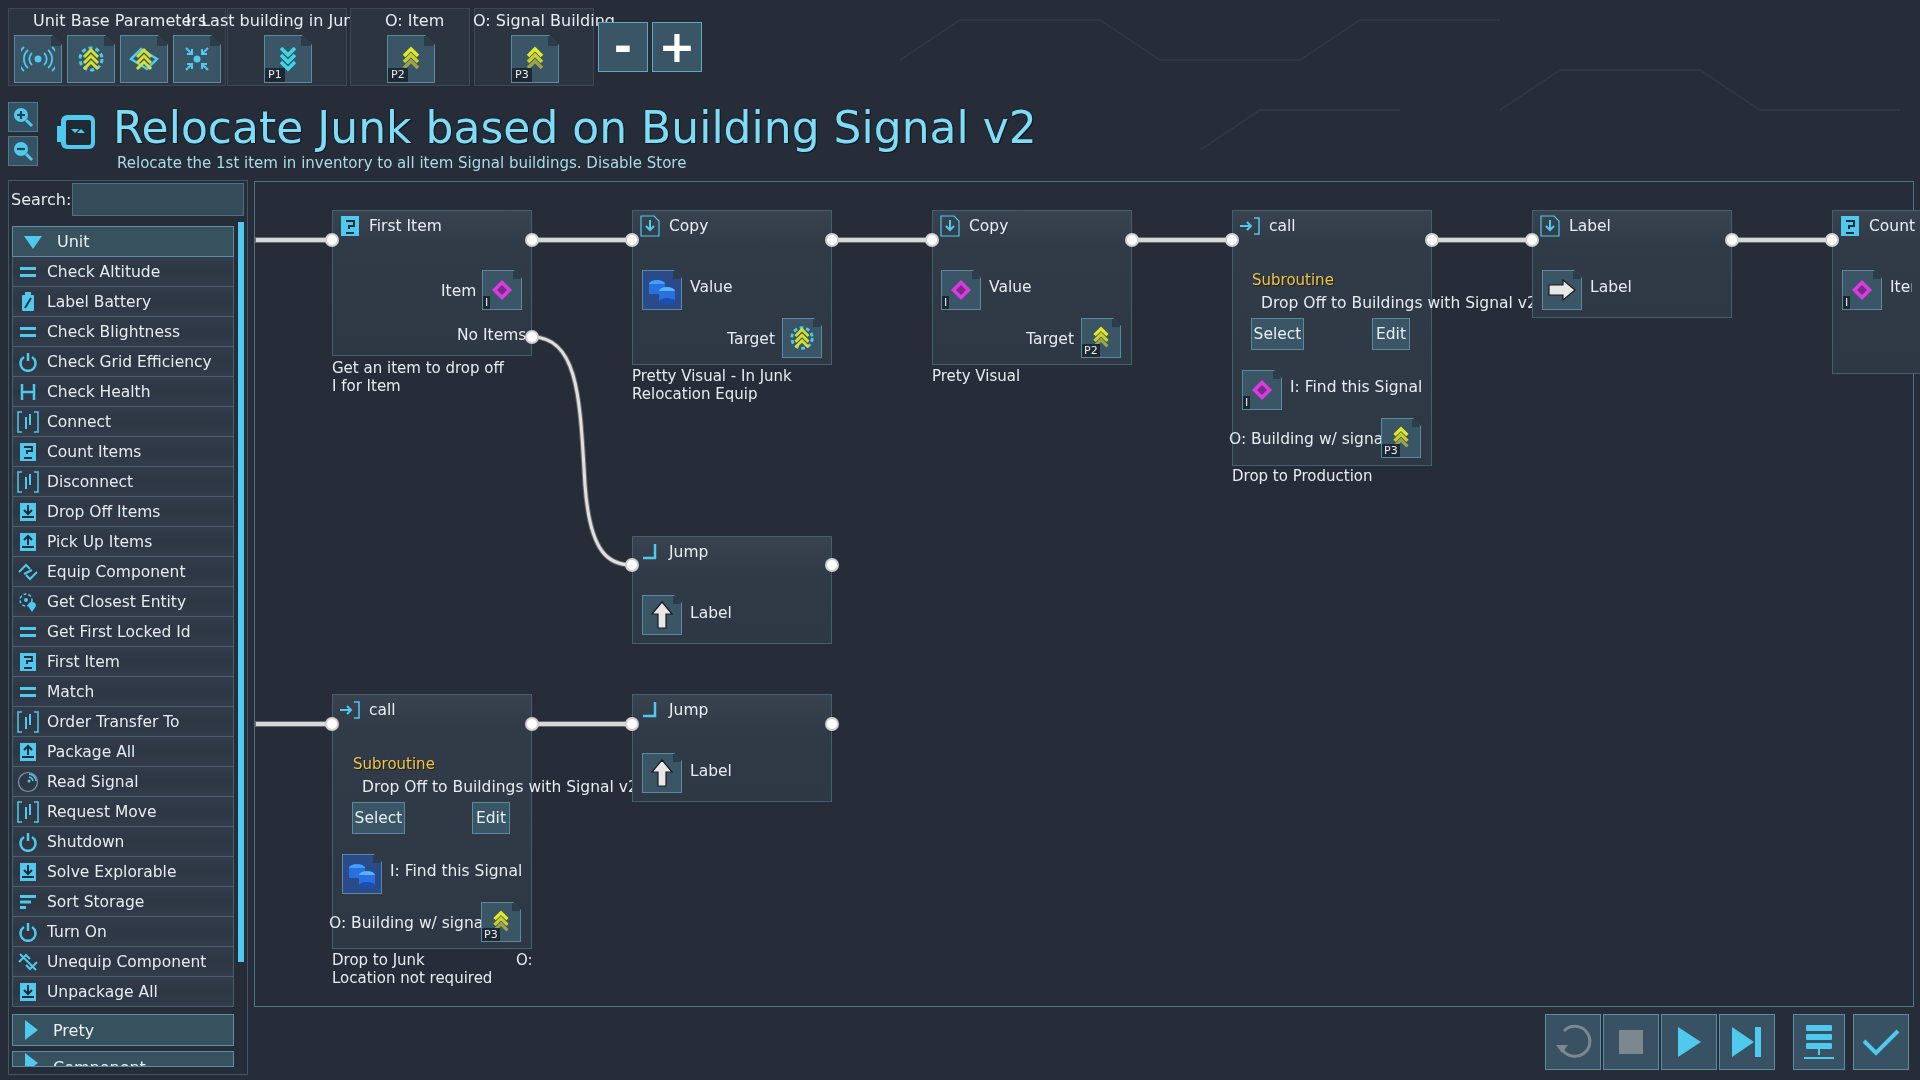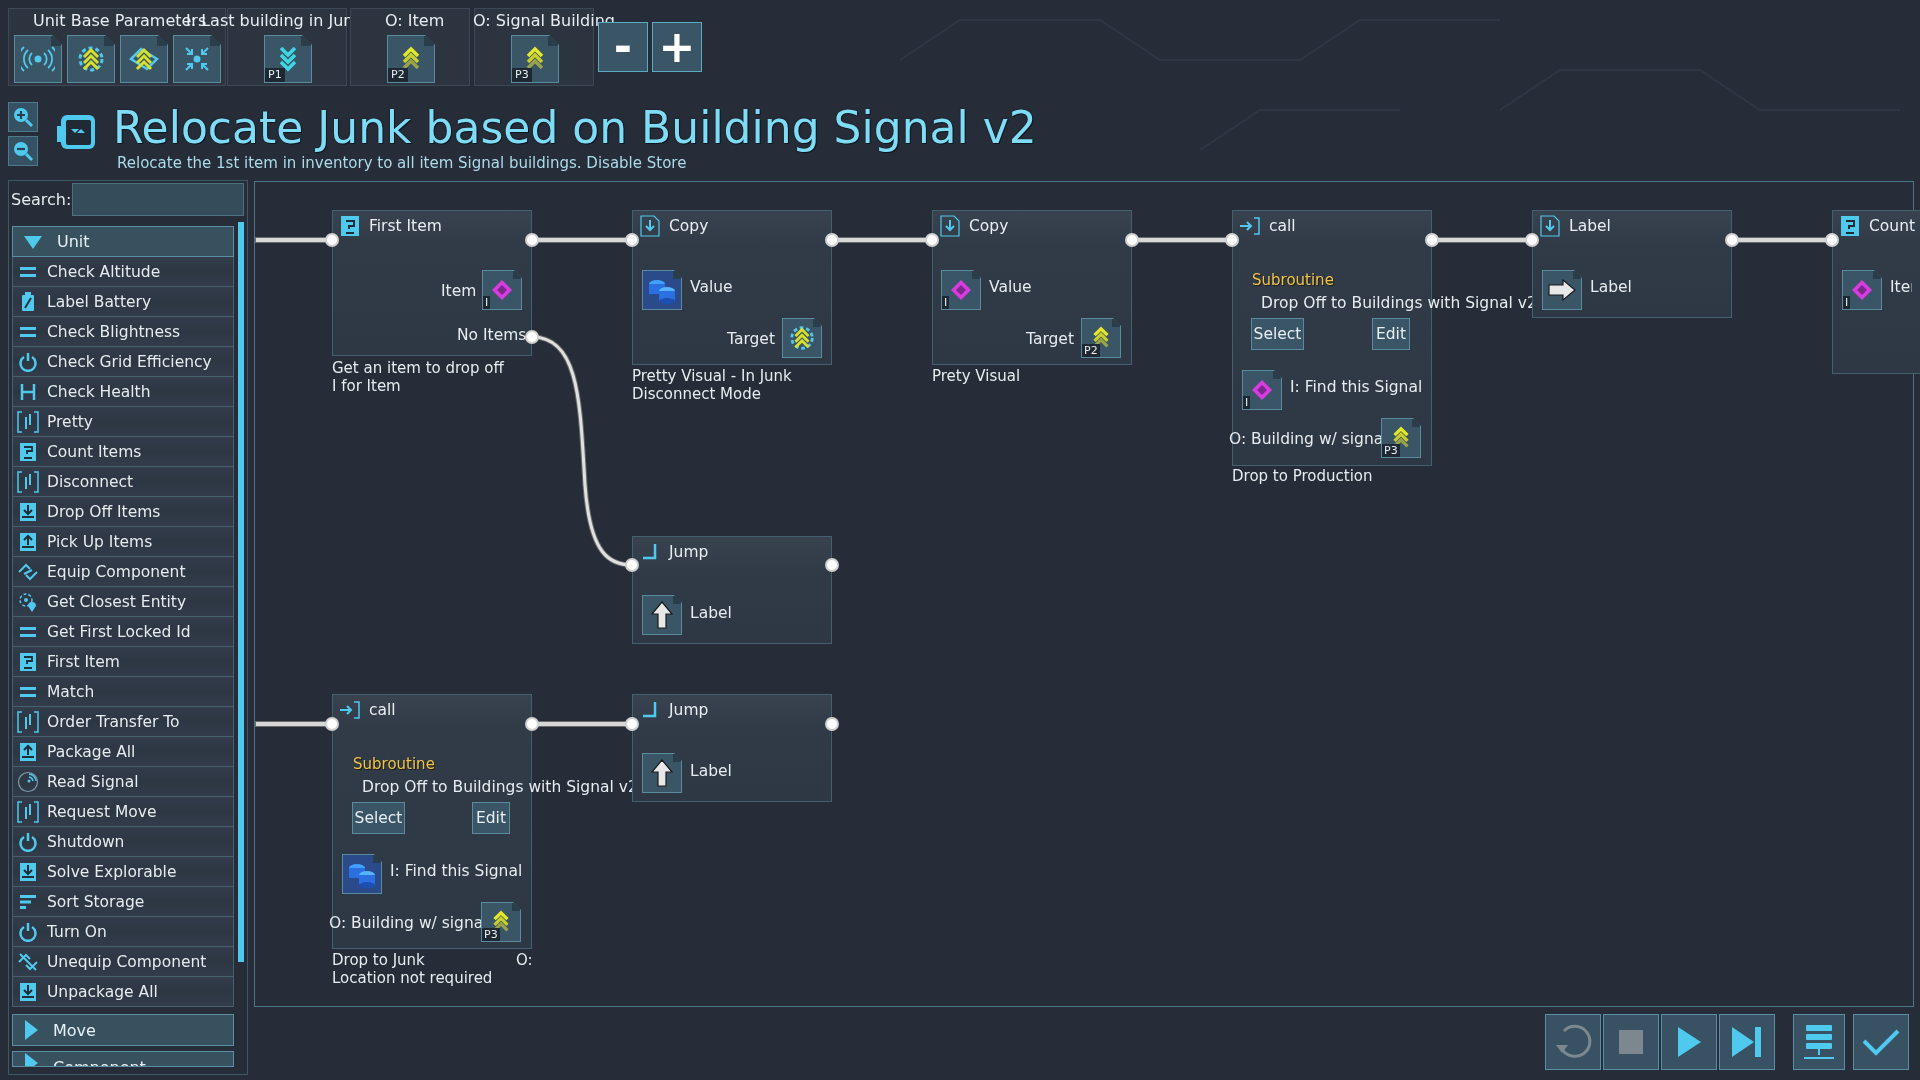--- a/index.html
+++ b/index.html
@@ -295,21 +295,21 @@
       </span>
       <span>Check Health</span>
     </div>
     <div class="sb-item">
       <span class="ic">
         <svg width="22" height="22" viewBox="0 0 22 22">
           <path d="M5 1 H1 V21 H5 M17 1 H21 V21 H17" stroke="#4fc9ee" stroke-width="1.5" fill="none"></path>
           <path d="M9 6 V18 M13 3 V14" stroke="#4fc9ee" stroke-width="2"></path>
         </svg>
       </span>
-      <span>Pretty</span>
+      <span>Connect</span>
     </div>
     <div class="sb-item">
       <span class="ic">
         <svg width="18" height="20" viewBox="0 0 18 20">
           <rect x="1" y="1" width="16" height="18" fill="#4fc9ee"></rect>
           <path d="M5 5 H13 V9 H8 V12 M5 16 H13" stroke="#1e2d38" stroke-width="1.8" fill="none"></path>
         </svg>
       </span>
       <span>Count Items</span>
     </div>
@@ -476,21 +476,21 @@
       </span>
       <span>Unpackage All</span>
     </div>
   </div>
 <div class="sb-scroll"></div>
 
 <div class="cat-header" style="top:1014px;height:32px;">
   <svg class="tri" width="16" height="22" viewBox="0 0 16 22">
       <path d="M2 1 L15 11 L2 21 Z" fill="#4fc9ee"></path>
     </svg>
-  <span>Move</span>
+  <span>Prety</span>
 </div>
 <div class="cat-header" style="top:1051px;height:16px;overflow:hidden;align-items:flex-start;">
   <svg class="tri" width="16" height="22" viewBox="0 0 16 22">
       <path d="M2 1 L15 11 L2 21 Z" fill="#4fc9ee"></path>
     </svg>
   <span style="margin-top:6px;">Component</span>
 </div>
 
 <div class="canvas"></div>
 
@@ -555,21 +555,21 @@
 <div class="nlabel" style="left:690px;top:278px;">Value</div>
 <div class="nlabel" style="left:727px;top:330px;">Target</div>
 <div class="nslot" style="left:782px;top:318px;">
   <span class="corner"></span>
   <svg width="28" height="28" viewBox="0 0 30 30">
     <circle cx="15" cy="15" r="11" stroke="#4fc9ee" stroke-width="3" stroke-dasharray="4 3" fill="none"></circle>
     <path d="M8 13 L15 6 L22 13 M8 19 L15 12 L22 19 M8 25 L15 18 L22 25" stroke="#d8e02a" stroke-width="3" fill="none"></path>
   </svg>
 </div>
 <div class="ncomment" style="left:632px;top:367px;">Pretty Visual - In Junk</div>
-<div class="ncomment" style="left:632px;top:385px;">Disconnect Mode</div>
+<div class="ncomment" style="left:632px;top:385px;">Relocation Equip</div>
 
 <div class="node" style="left:932px;top:210px;height:155px;">
   <div class="node-head">
     <span class="hic">
         <svg width="20" height="22" viewBox="0 0 20 22">
           <path d="M1 1 H14 L19 6 V21 H1 Z" stroke="#4fc9ee" stroke-width="1.2" fill="none"></path>
           <path d="M10 5 V15 M6 11 L10 15 L14 11" stroke="#4fc9ee" stroke-width="2" fill="none"></path>
         </svg>
       </span>
     <span>Copy</span>

